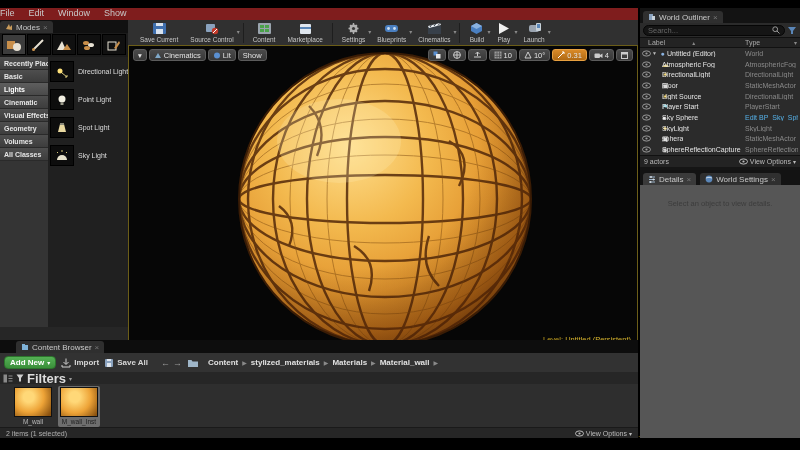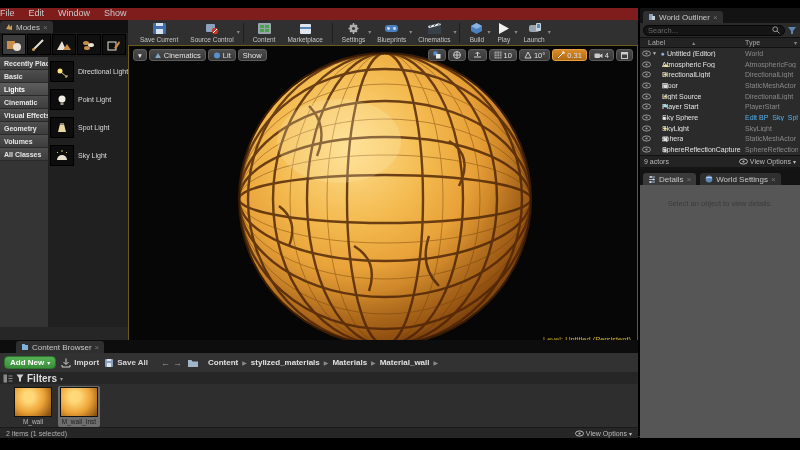--- a/index.html
+++ b/index.html
@@ -104,21 +104,21 @@
     border-radius:4px; color:#fff; font-size:8px; font-weight:bold; display:flex;
     align-items:center; gap:3px; padding:0 5px; }
   .addnew .caret { font-size:6px; }
   .cb-tb-btn { display:flex; align-items:center; gap:3px; font-size:8px; font-weight:bold; color:#d6d6d6; }
   .cb-nav { display:flex; align-items:center; gap:3px; margin-left:8px; }
   .cb-nav span { color:#9a9a9a; font-size:9px; }
   .breadcrumb { display:flex; align-items:center; gap:4px; margin-left:4px; }
   .crumb { font-size:8px; font-weight:bold; color:#e0e0e0; }
   .bsep { font-size:6px; color:#8a8a8a; }
   .cb-filter { height:12px; background:#262626; display:flex; align-items:center; gap:3px; padding:0 3px; }
-  .filters-lbl { font-size:10px; font-weight:bold; color:#ddd; }
+  .filters-lbl { font-size:13px; font-weight:bold; color:#ddd; }
   .fcaret { font-size:6px; color:#999; }
   .cb-search { flex:1; height:10px; background:#1a1a1a; border:1px solid #0c0c0c; border-radius:5px;
     display:flex; align-items:center; padding:0 4px; }
   .cb-search input { flex:1; background:transparent; border:0; outline:0; color:#bbb;
     font-size:7px; font-family:inherit; min-width:0; }
   .cb-search input::placeholder { color:#777; }
   .cb-assets { height:43px; background:#2e2e2e; display:flex; gap:4px; padding:2px 0 0 12px; }
   .asset { width:42px; display:flex; flex-direction:column; align-items:center; border-radius:2px; padding-top:1px; }
   .asset.sel { background:#6e6e6e; }
   .asset-thumb { width:38px; height:30px; border:1px solid #111;

